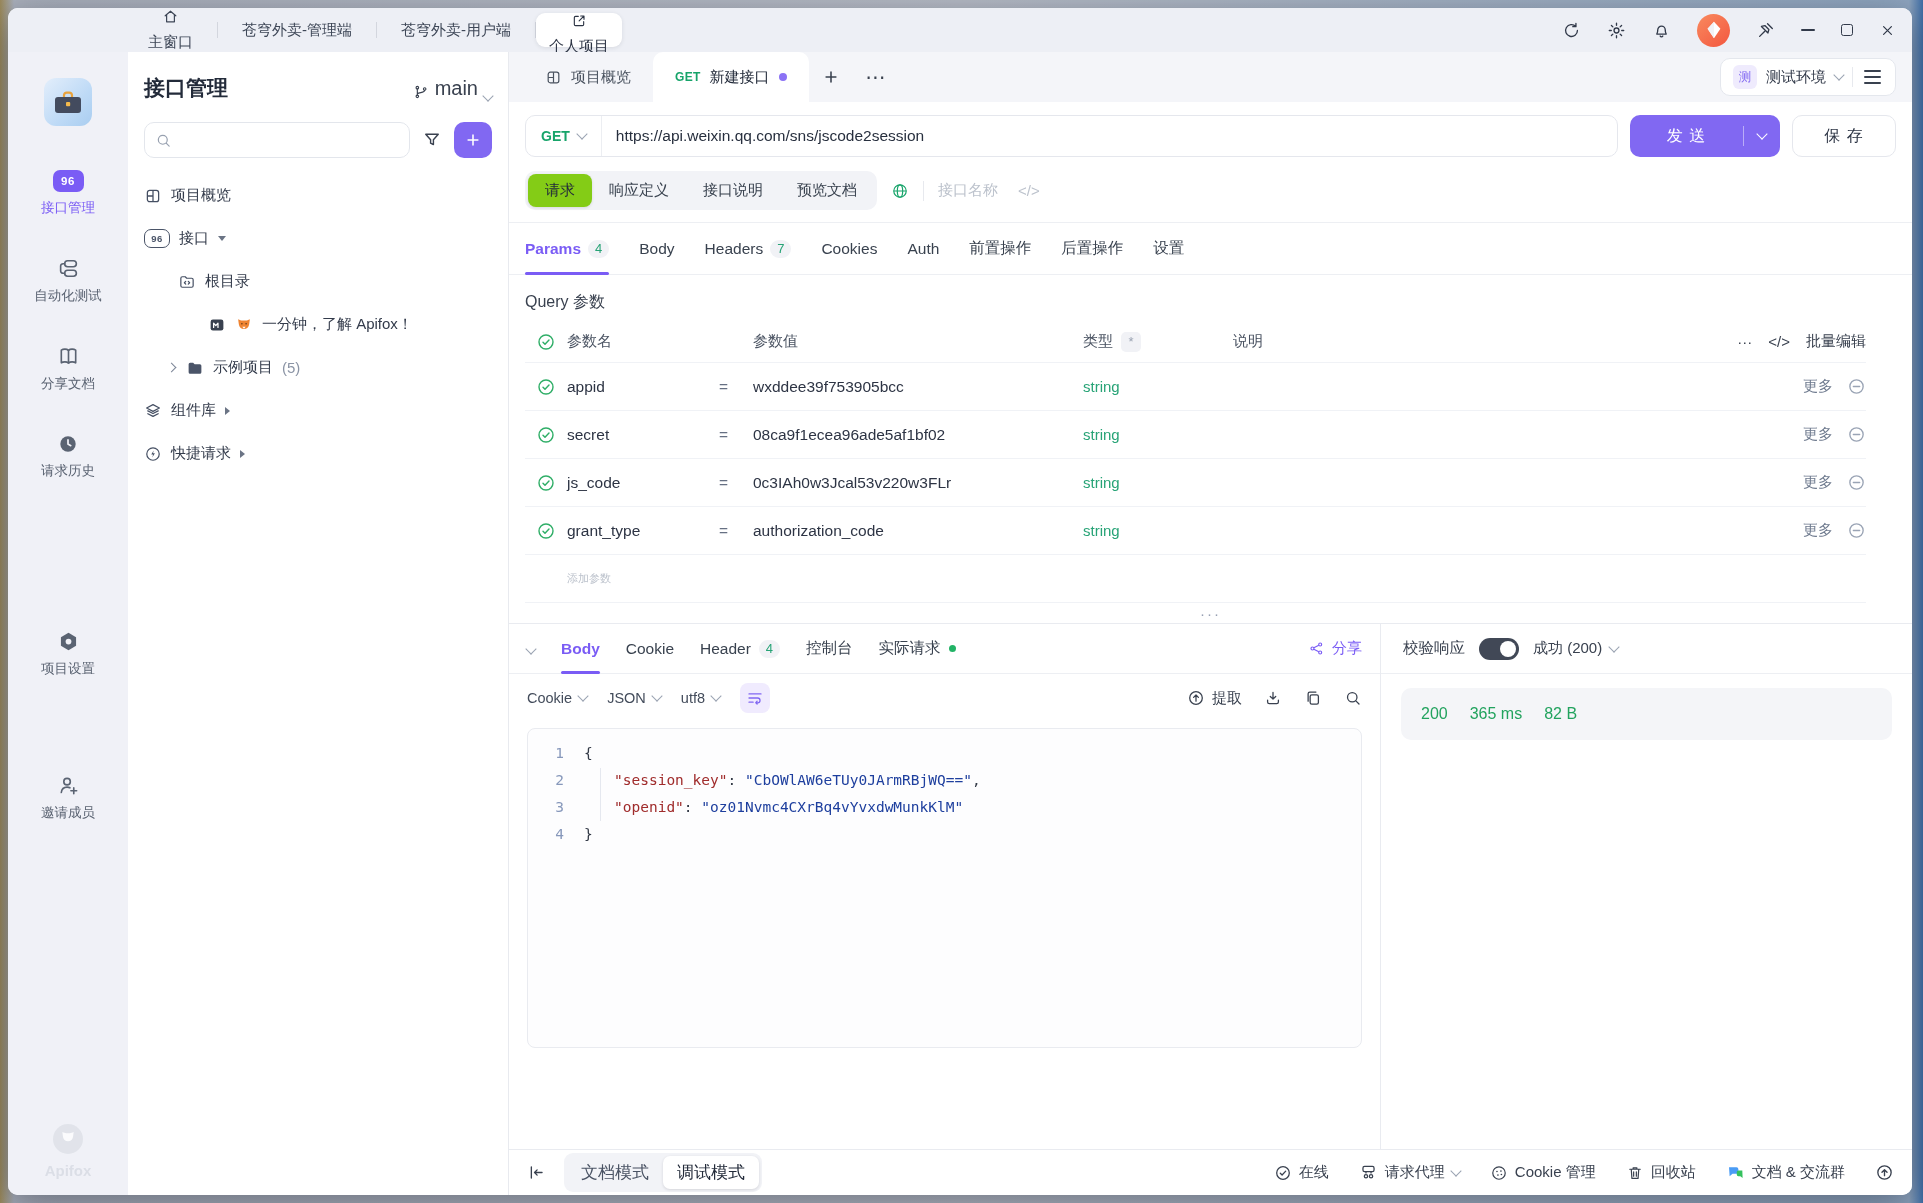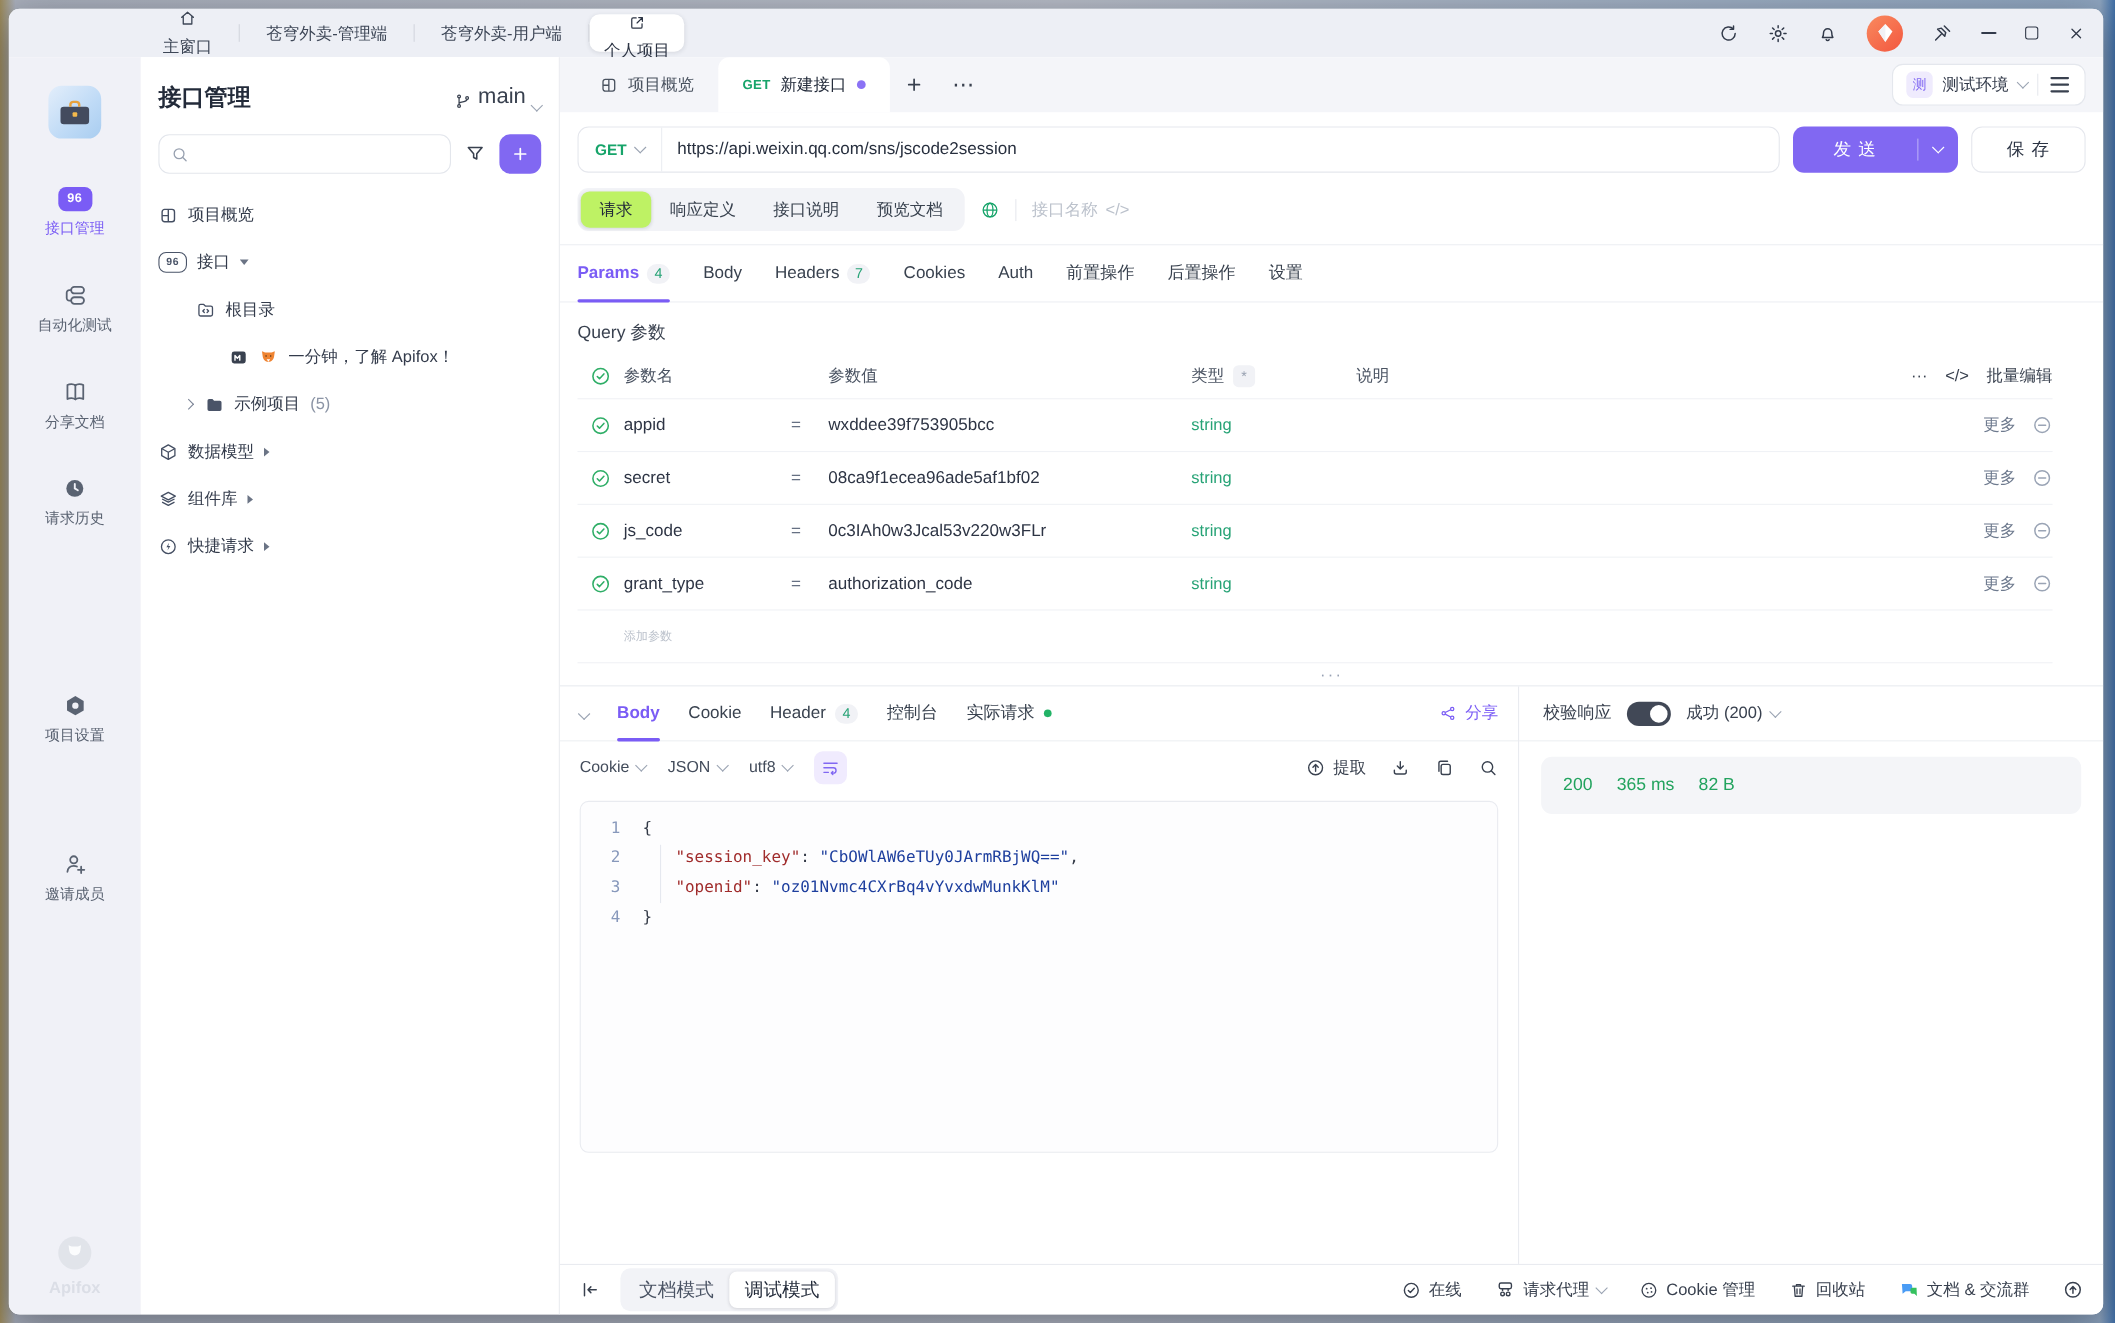--- a/index.html
+++ b/index.html
@@ -89,22 +89,22 @@
   .sendbtn .t{flex:1;text-align:center;letter-spacing:1px;}
   .sendbtn .sep{width:1px;height:20px;background:rgba(255,255,255,.45);}
   .sendbtn .car{width:36px;display:flex;align-items:center;justify-content:center;}
   .sendbtn .car .cv{border-color:#fff;}
   .savebtn{width:104px;height:42px;border-radius:10px;border:1px solid #e5e7ed;background:#fff;font-size:16px;color:#2c3444;
     display:flex;align-items:center;justify-content:center;letter-spacing:1px;cursor:pointer;}
 
   .viewrow{display:flex;align-items:center;padding:2px 16px 12px;border-bottom:1px solid #edeff3;gap:14px;flex:0 0 auto;}
   .seg{display:flex;background:#f2f3f7;border-radius:10px;padding:3px;}
   .sitem{padding:7px 17px;font-size:15px;color:#39424f;border-radius:8px;cursor:pointer;white-space:nowrap;}
-  .sitem.active{background:#bef264;box-shadow:0 1px 3px rgba(25,30,45,.12);color:#232b3a;}
-  .apiname{color:#bcc2cc;font-size:15px;display:flex;gap:7px;align-items:center;}
+  .sitem.active{background:#84cc16;box-shadow:0 1px 3px rgba(25,30,45,.12);color:#232b3a;}
+  .apiname{color:#bcc2cc;font-size:15px;display:flex;gap:20px;align-items:center;}
 
   .ptabs{display:flex;align-items:center;gap:30px;padding:0 16px;height:52px;border-bottom:1px solid #edeff3;flex:0 0 auto;}
   .ptab{height:100%;display:flex;align-items:center;gap:7px;font-size:15.5px;color:#39424f;position:relative;cursor:pointer;white-space:nowrap;}
   .ptab.active{color:#7a5cf5;font-weight:bold;}
   .ptab.active::after{content:"";position:absolute;left:0;right:0;bottom:-1px;height:3px;background:#7a5cf5;border-radius:3px;}
   .badge{background:#f1f2f6;color:#27a376;font-size:13px;border-radius:10px;padding:1.5px 7px;font-weight:normal;}
 
   .qwrap{padding:0 46px 0 16px;flex:0 0 auto;}
   .qtitle{font-size:16px;color:#39414f;margin:17px 0 8px;}
   .qrow{display:grid;grid-template-columns:42px 152px 34px 330px 150px 1fr 140px;align-items:center;min-height:48px;
@@ -575,27 +575,20 @@
               </svg>
           <span>一分钟，了解 Apifox！</span>
         </div>
         <div class="titem ind15">
           <span class="chev-r"></span>
           <svg width="18" height="18" style="color:#4a5468">
                 <use href="#i-folder"></use>
               </svg>
           <span>示例项目</span>
           <span class="cnt">(5)</span>
-        </div>
-        <div class="titem">
-          <svg class="tic" width="18" height="18">
-                <use href="#i-cube"></use>
-              </svg>
-          <span>数据模型</span>
-          <span class="tri-r"></span>
         </div>
         <div class="titem">
           <svg class="tic" width="18" height="18">
                 <use href="#i-layers"></use>
               </svg>
           <span>组件库</span>
           <span class="tri-r"></span>
         </div>
         <div class="titem">
           <svg class="tic" width="18" height="18">

